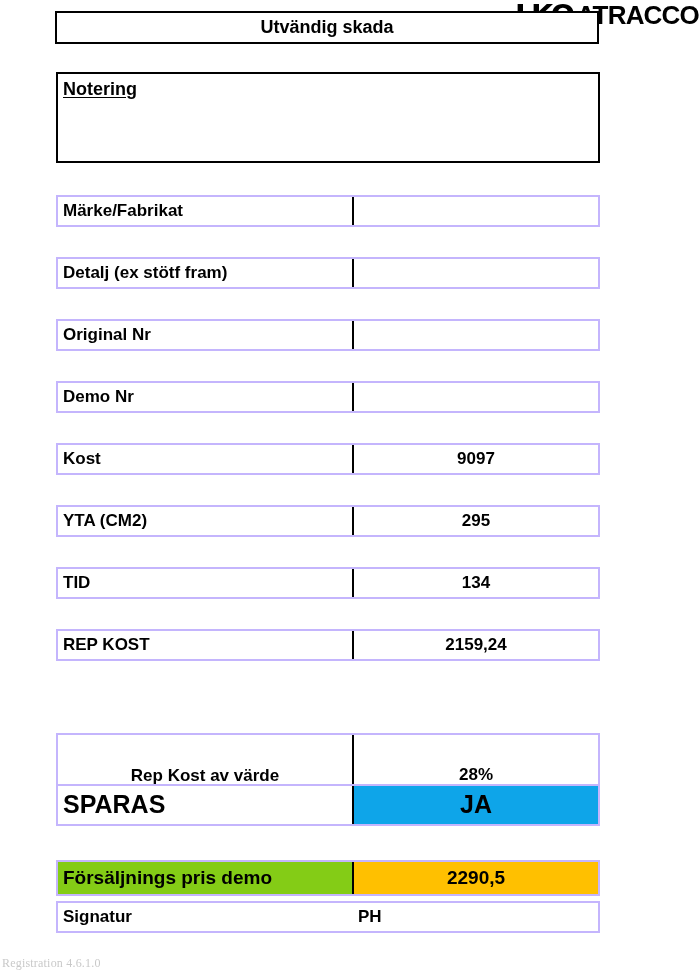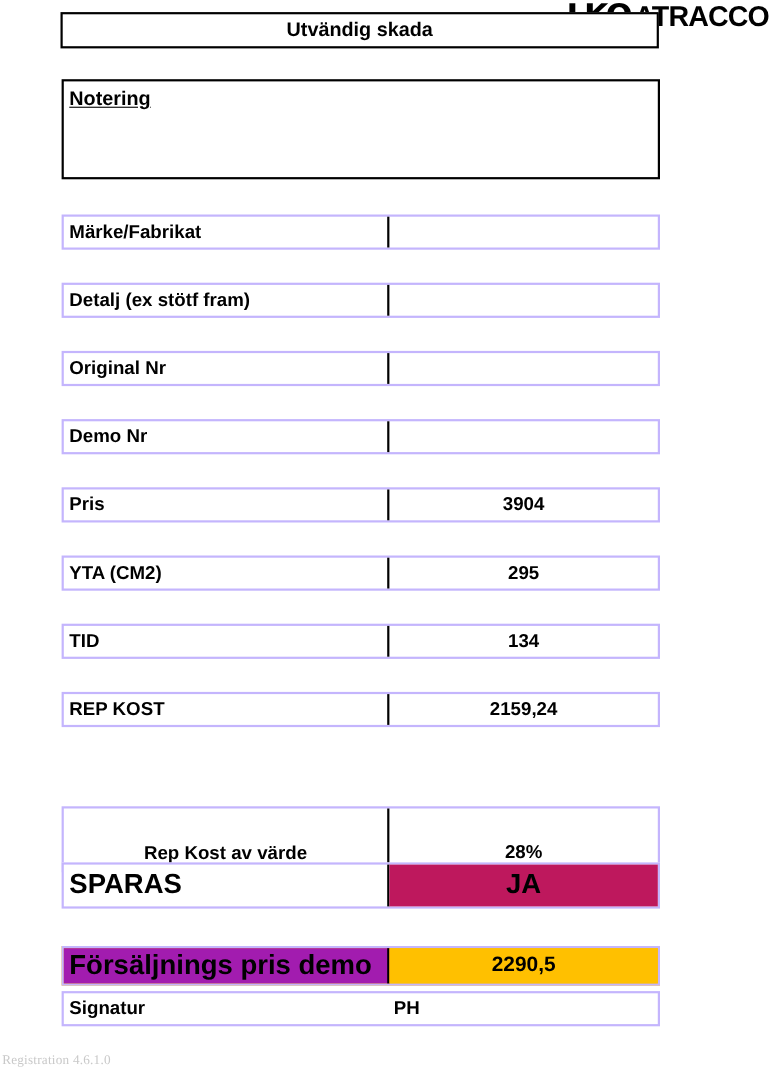--- a/index.html
+++ b/index.html
@@ -142,35 +142,35 @@
   .row-sparas {
     position: absolute;
     left: 56px;
     top: 784px;
     width: 544px;
     height: 42px;
   }
   .row-sparas .cell-label { font-size: 25px; }
   .row-sparas .cell-value {
     font-size: 25px;
-    background: #be185d;
+    background: #0ea5e9;
   }
 
   
   .row-sale {
     position: absolute;
     left: 56px;
     top: 860px;
     width: 544px;
     height: 36px;
     background: #FFC000;
   }
   .row-sale .cell-label {
-    background: #a21caf;
-    font-size: 25px;
+    background: #84cc16;
+    font-size: 19px;
   }
   .row-sale .cell-value {
     background: #FFC000;
     font-size: 19px;
   }
 
   
   .row-signatur {
     position: absolute;
     left: 56px;
@@ -226,22 +226,22 @@
   </div>
   <div class="row field-row" style="top:319px">
     <div class="cell-label">Original Nr</div>
     <div class="cell-value"></div>
   </div>
   <div class="row field-row" style="top:381px">
     <div class="cell-label">Demo Nr</div>
     <div class="cell-value"></div>
   </div>
   <div class="row field-row" style="top:443px">
-    <div class="cell-label">Pris</div>
-    <div class="cell-value">3904</div>
+    <div class="cell-label">Kost</div>
+    <div class="cell-value">9097</div>
   </div>
   <div class="row field-row" style="top:505px">
     <div class="cell-label">YTA (CM2)</div>
     <div class="cell-value">295</div>
   </div>
   <div class="row field-row" style="top:567px">
     <div class="cell-label">TID</div>
     <div class="cell-value">134</div>
   </div>
   <div class="row field-row" style="top:629px">

